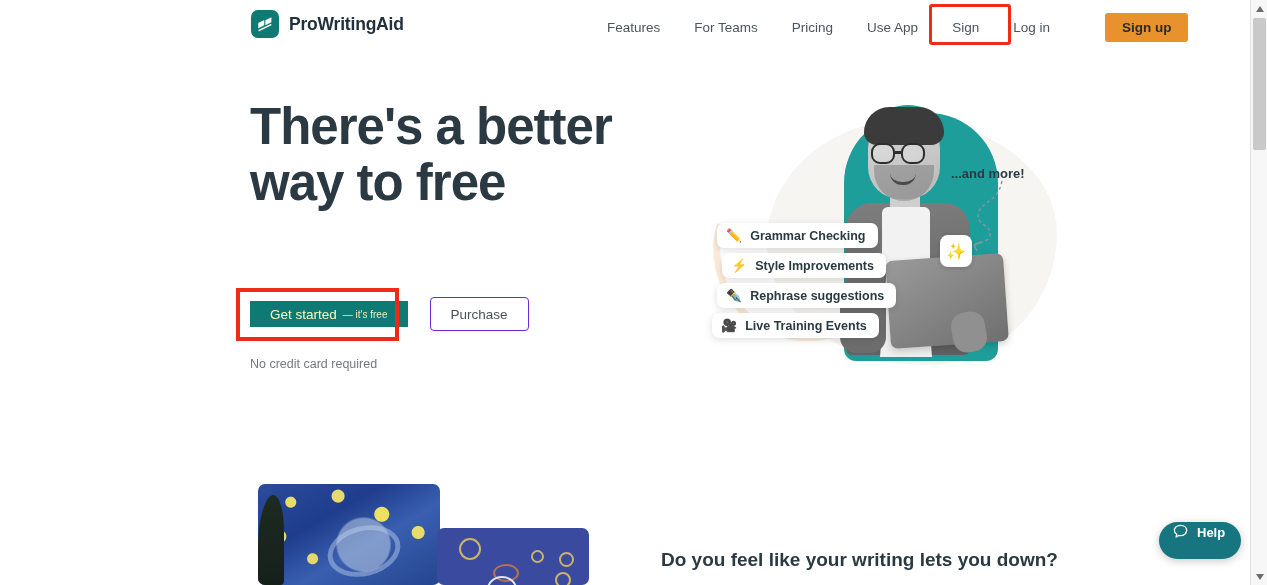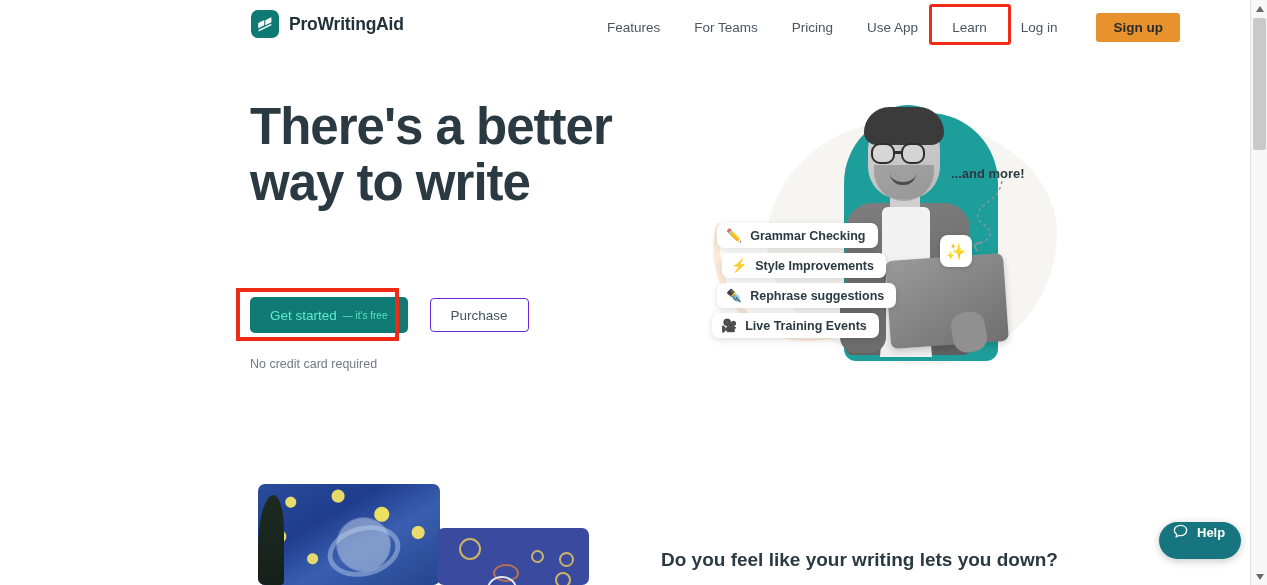--- a/index.html
+++ b/index.html
@@ -50,21 +50,21 @@
   }
   .nav-link {
     font-size: 13.5px; color: #4a5560;
     padding: 6px 11px;
     white-space: nowrap;
     cursor: pointer;
     text-decoration: none;
   }
   .signup-wrap {
     position: relative;
-    margin-left: 16px;
+    margin-left: 32px;
   }
   .signup-btn {
     display: inline-block;
     background: #e8922e;
     color: #2b2b2b;
     font-size: 13.5px;
     font-weight: bold;
     padding: 7px 17px;
     border: none;
     border-radius: 3px;
@@ -98,25 +98,25 @@
     line-height: 23px;
     color: #5b666f;
   }
 
   .cta-row {
     position: absolute; left: 250px; top: 297px;
     display: flex; align-items: center; gap: 22px;
   }
   .btn-getstarted {
     background: #0f7a73;
-    color: #5eead4;
+    color: #fef9c3;
     border: none;
-    border-radius: 5px;
+    border-radius: 0;
     padding: 0 20px;
-    height: 36px;
+    height: 26px;
     font-size: 13.5px;
     font-family: "Liberation Sans", sans-serif;
     cursor: pointer;
     display: flex; align-items: center; gap: 6px;
     white-space: nowrap;
   }
   .btn-getstarted .free {
     font-size: 10px;
     opacity: 0.92;
   }
@@ -423,31 +423,31 @@
         </svg>
       </span>
       <span class="brand-name">ProWritingAid</span>
     </div>
 
     <nav class="nav">
       <a class="nav-link" href="#">Features</a>
       <a class="nav-link" href="#">For Teams</a>
       <a class="nav-link" href="#">Pricing</a>
       <a class="nav-link" href="#">Use App</a>
-      <a class="nav-link" href="#">Learn</a>
+      <a class="nav-link" href="#">Sign</a>
       <a class="nav-link" href="#">Log in</a>
       <span class="signup-wrap">
         <button class="signup-btn">Sign up</button>
       </span>
     </nav>
 
     <div class="hl-signup"></div>
   </div>
 
-  <h1 class="hero-title">There's a better way to write</h1>
+  <h1 class="hero-title">There's a better way to free</h1>
 
   <div class="cta-row">
     <button class="btn-getstarted">
       <span>Get started</span>
       <span class="free">— it's free</span>
     </button>
     <button class="btn-purchase">Purchase</button>
   </div>
   <div class="hl-getstarted"></div>
 

